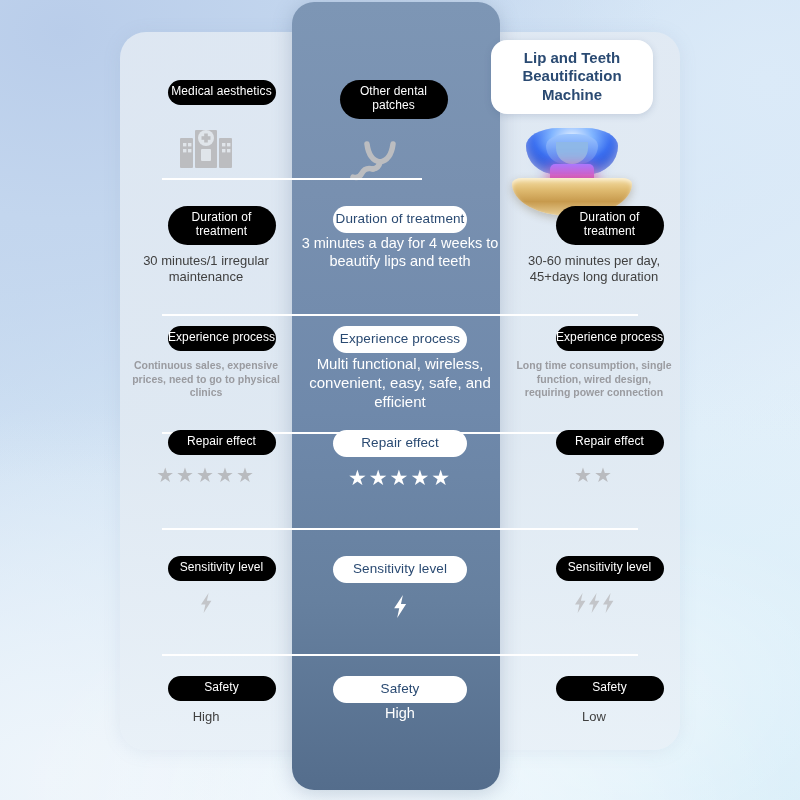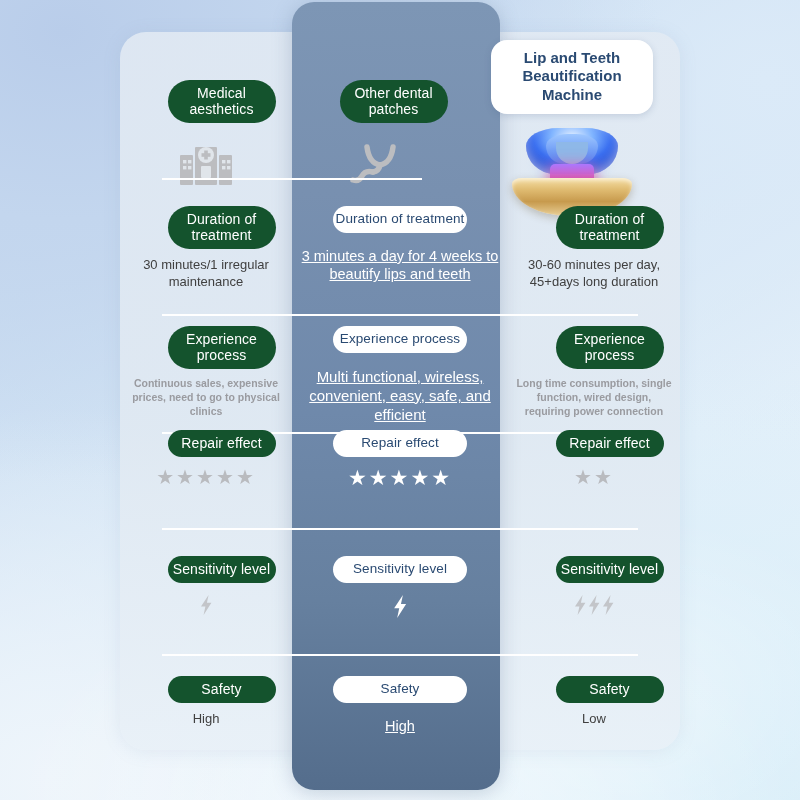--- a/index.html
+++ b/index.html
@@ -102,23 +102,23 @@
 
   
   .pill {
     border-radius: 999px;
     padding: 5px 0 6px;
     line-height: 1.16;
     letter-spacing: .1px;
   }
   .pill.side {
     width: 108px;
-    background: #14532d;
+    background: #000000;
     color: #ffffff;
-    font-size: 14px;
+    font-size: 12px;
     margin-left: 31px;
   }
   .pill.mid {
     width: 134px;
     background: #ffffff;
     color: #2a4a72;
     font-size: 13.5px;
   }
 
   
@@ -133,22 +133,21 @@
   }
   .side .body-text.small {
     font-size: 10.5px;
     line-height: 1.3;
     color: #9a9ba0;
     font-weight: bold;
   }
   .mid .body-text {
     color: #ffffff;
     font-size: 14.5px;
-    margin-top: 14px;
-    text-decoration: underline;
+    margin-top: 1px;
   }
   .mid .body-text.lg {
     font-size: 15px;
   }
 
   
   #row-head { top: 32px; height: 158px; }
   #row-head .cell { padding-top: 48px; }
   #row-head .cell.mid { padding-top: 8px; }
 

